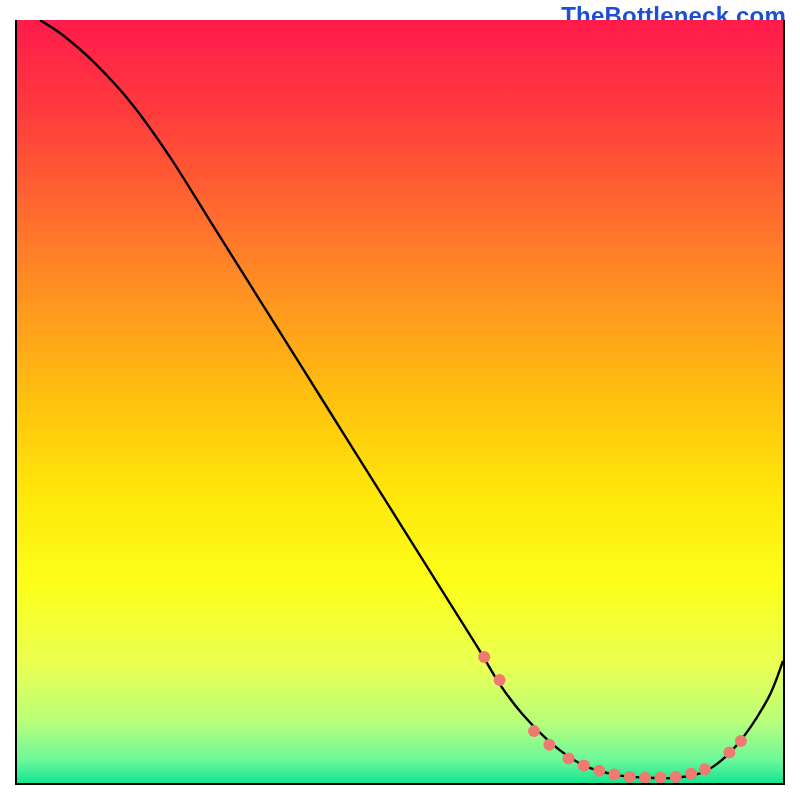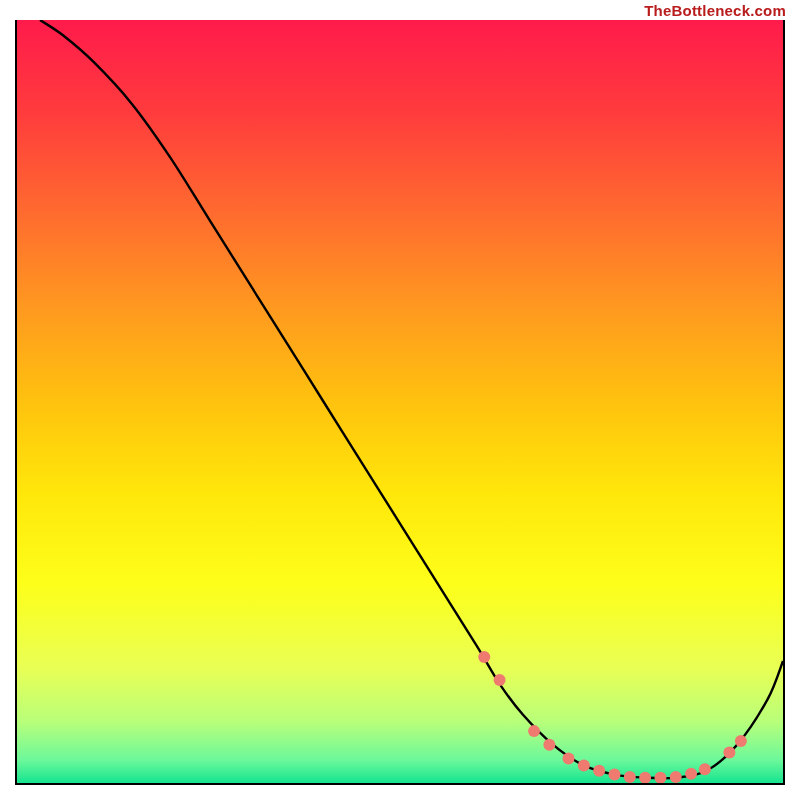--- a/index.html
+++ b/index.html
@@ -25,23 +25,23 @@
     border-left: 2px solid #000;
     border-right: 2px solid #000;
     border-bottom: 2px solid #000;
     box-sizing: border-box;
     overflow: hidden;
   }
   .watermark {
     position: absolute;
     top: 2px;
     right: 14px;
-    font-size: 15px;
+    font-size: 24px;
     font-weight: 600;
-    color: #b91c1c;
+    color: #1d4ed8;
     letter-spacing: 0.2px;
   }
   svg.curve-layer {
     position: absolute;
     left: 0;
     top: 0;
     width: 100%;
     height: 100%;
   }
 </style>

